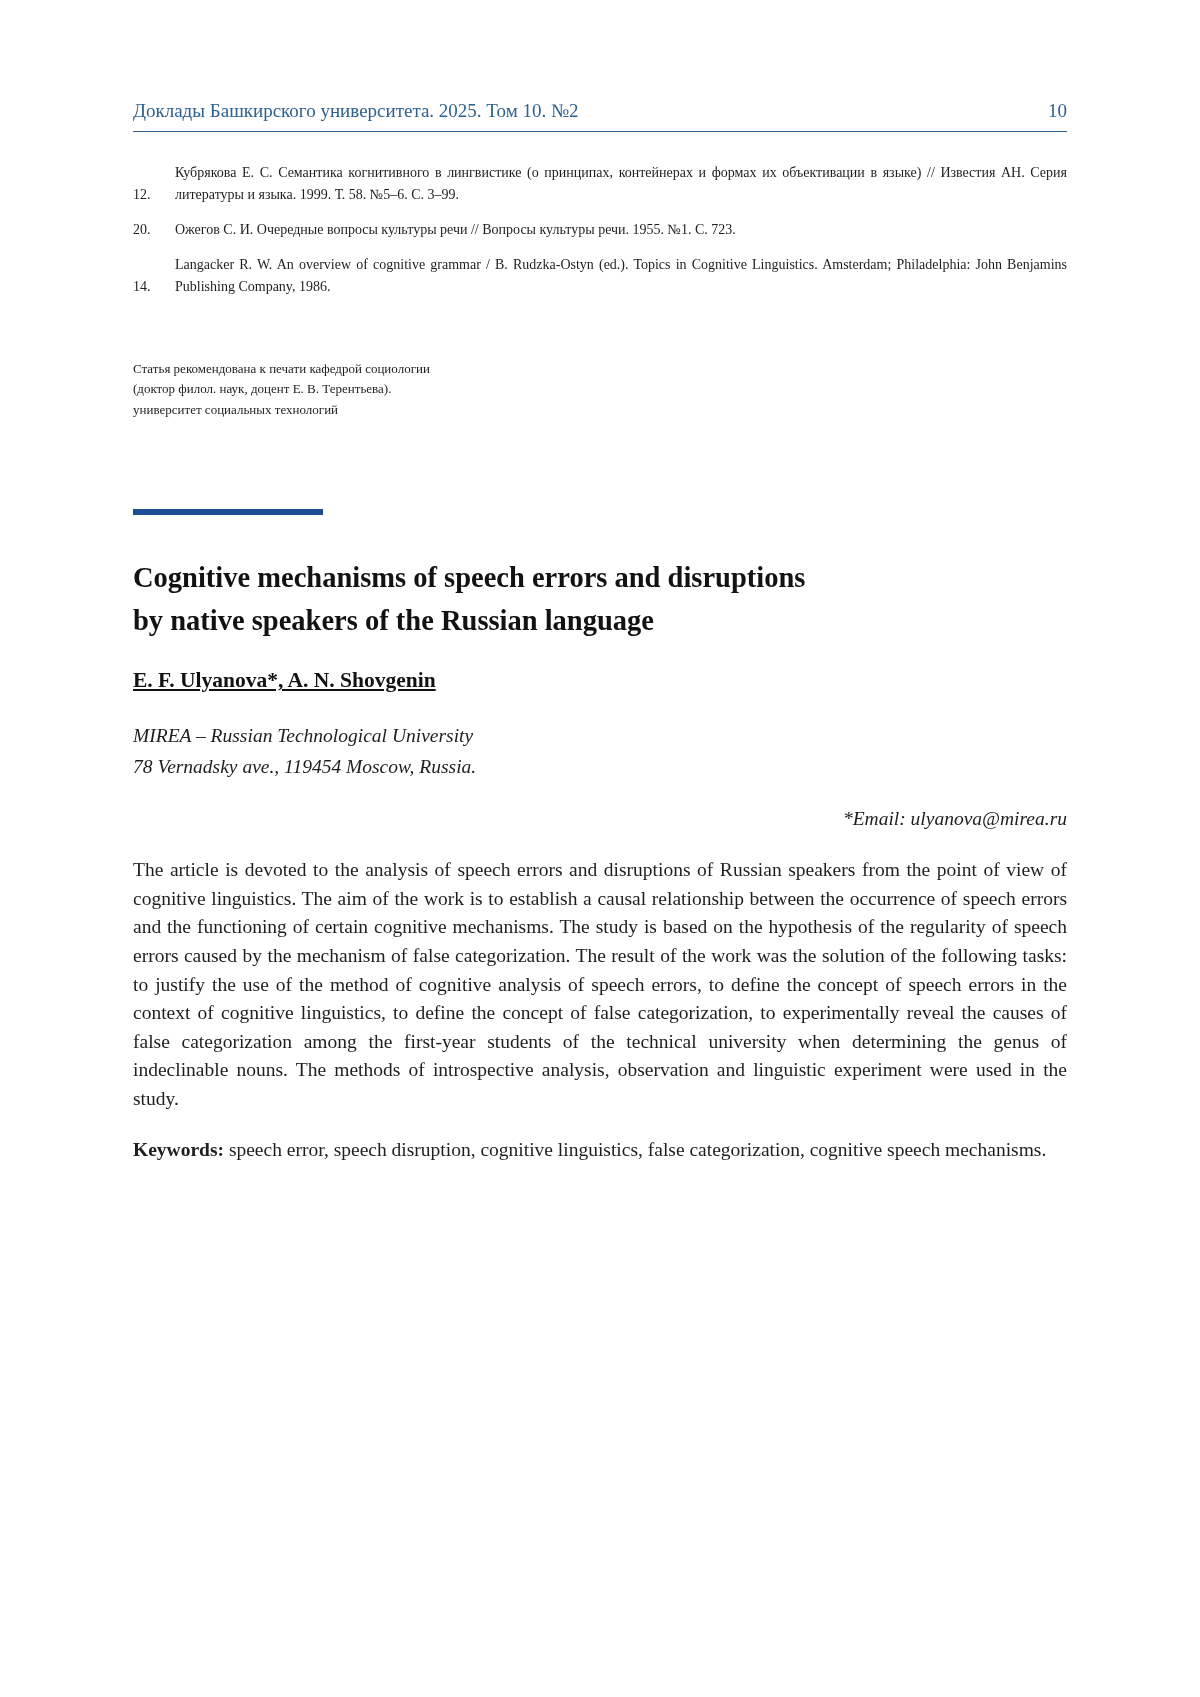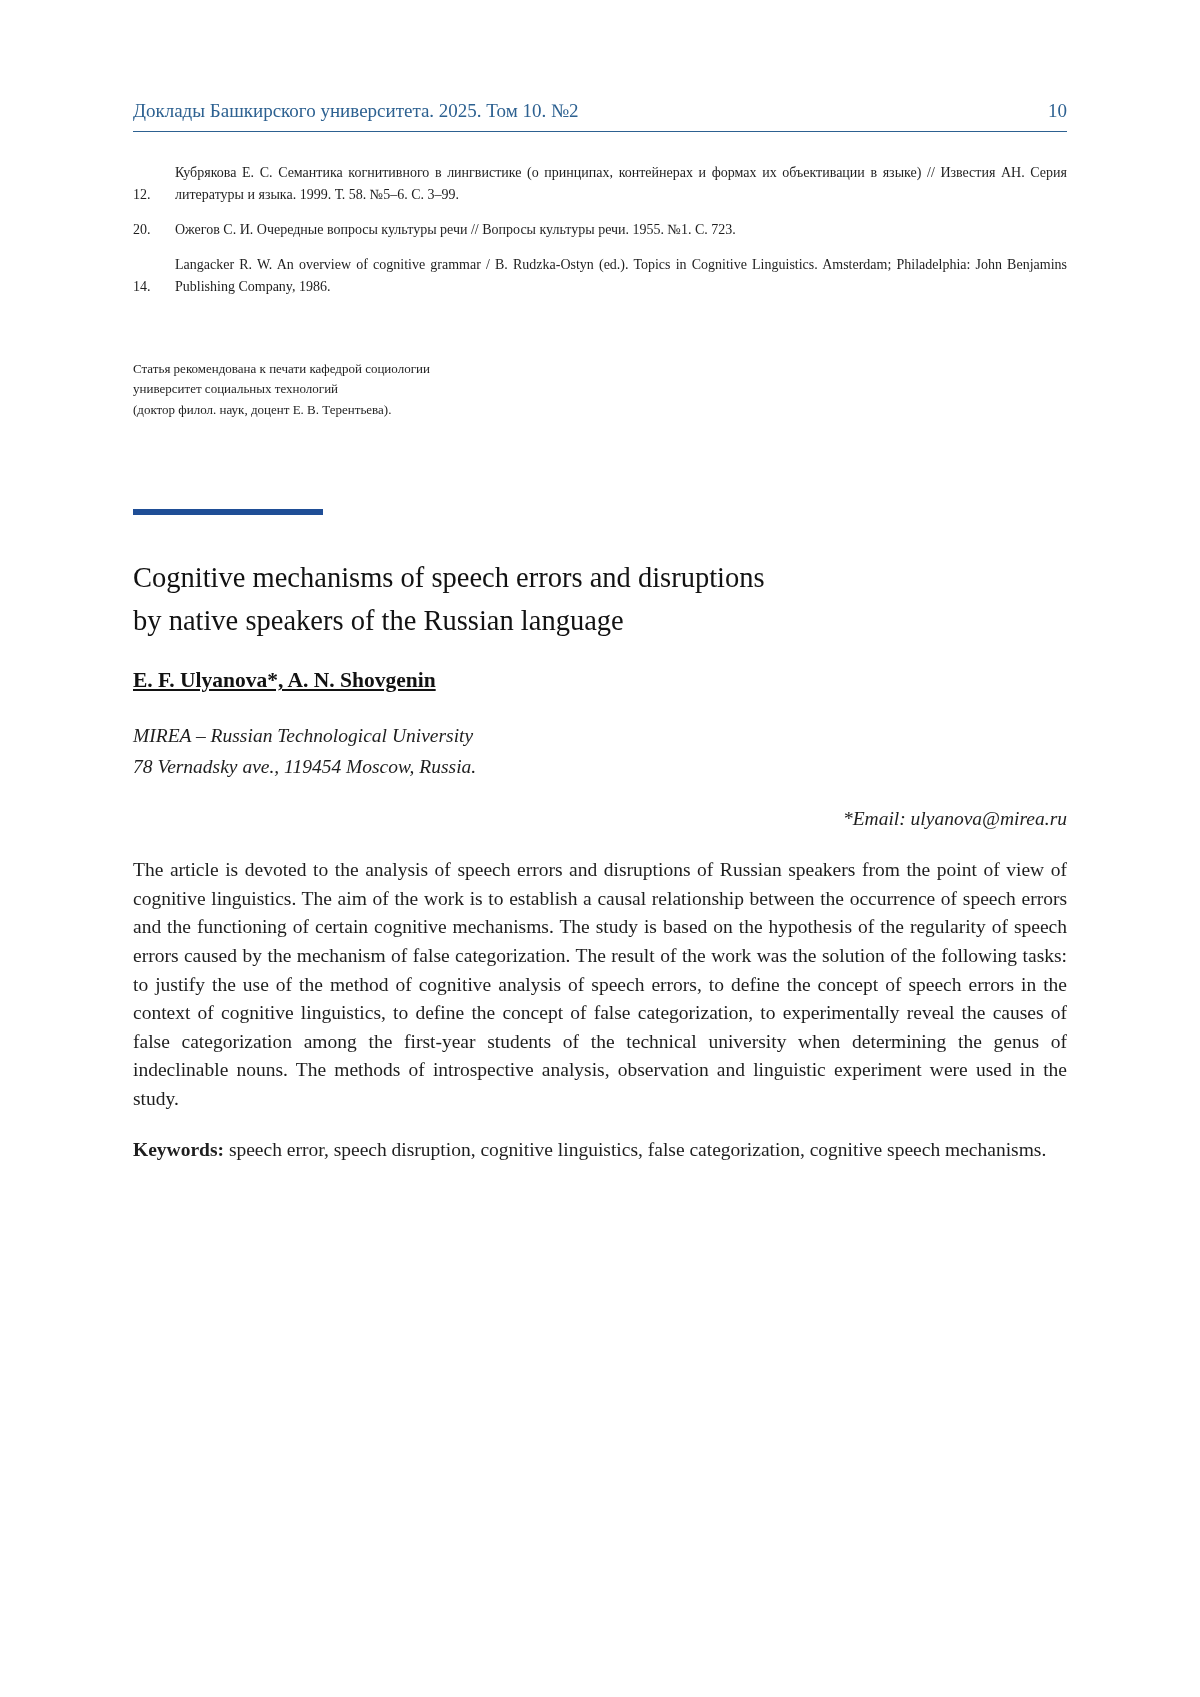--- a/index.html
+++ b/index.html
@@ -40,21 +40,21 @@
   }
   .accent-bar {
     margin-top: 88px;
     width: 190px;
     height: 6px;
     background: #1f4e96;
   }
   .title {
     margin: 42px 0 0 0;
     font-size: 28.5px;
-    font-weight: normal;
+    font-weight: bold;
     line-height: 1.5;
     color: #121212;
   }
   .authors {
     margin-top: 26px;
     font-size: 21.5px;
     font-weight: bold;
     color: #121212;
     text-decoration: underline;
   }
@@ -104,22 +104,22 @@
       <span class="ref-text">Ожегов С. И. Очередные вопросы культуры речи // Вопросы культуры речи. 1955. №1. С. 723.</span>
     </div>
     <div class="ref">
       <span class="ref-num">14.</span>
       <span class="ref-text">Langacker R. W. An overview of cognitive grammar / B. Rudzka-Ostyn (ed.). Topics in Cognitive Linguistics. Amsterdam; Philadelphia: John Benjamins Publishing Company, 1986.</span>
     </div>
   </div>
 
   <div class="recommendation">
     <div>Статья рекомендована к печати кафедрой социологии</div>
+    <div>(доктор филол. наук, доцент Е. В. Терентьева).</div>
     <div>университет социальных технологий</div>
-    <div>(доктор филол. наук, доцент Е. В. Терентьева).</div>
   </div>
 
   <div class="accent-bar"></div>
 
   <h1 class="title">
     <div>Cognitive mechanisms of speech errors and disruptions</div>
     <div>by native speakers of the Russian language</div>
   </h1>
 
   <div class="authors">E. F. Ulyanova*, A. N. Shovgenin</div>

